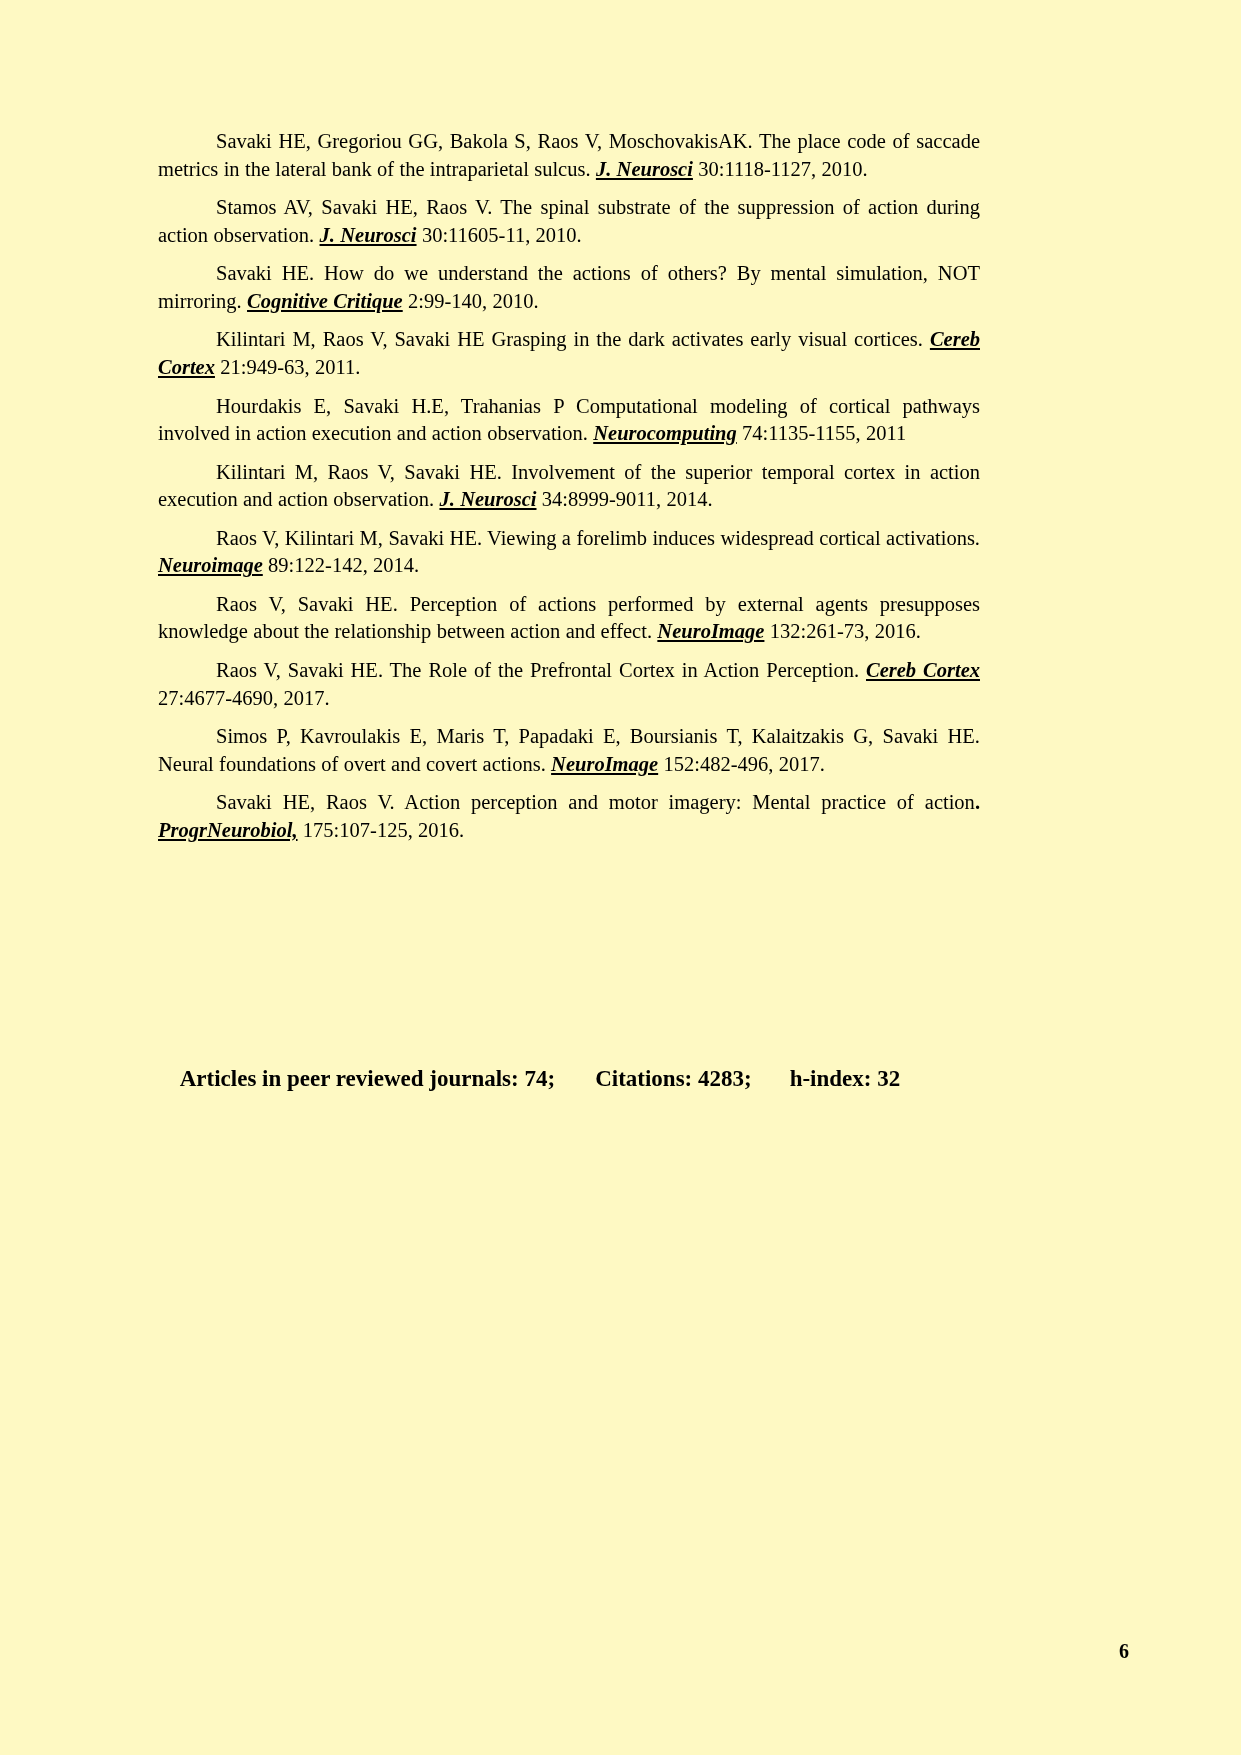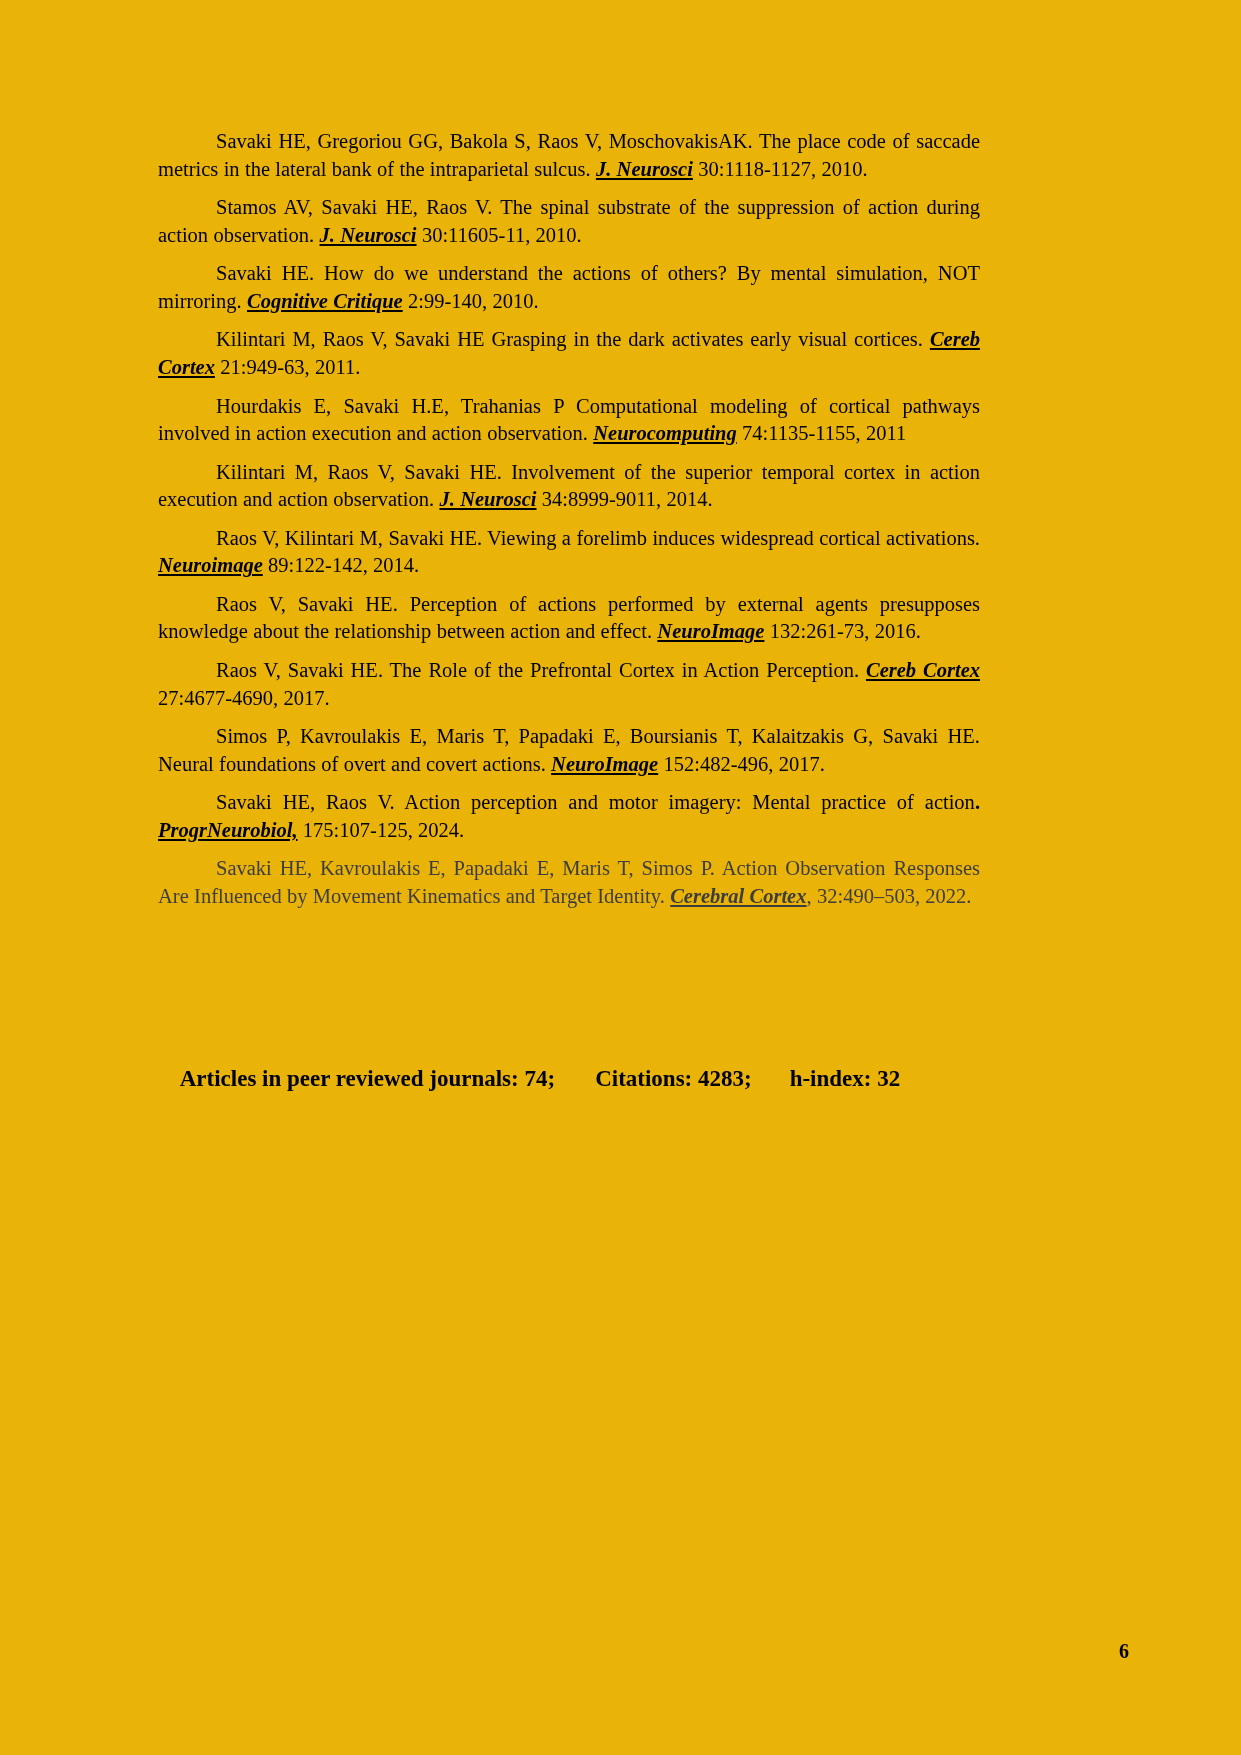--- a/index.html
+++ b/index.html
@@ -10,21 +10,21 @@
   }
   body {
     font-family: "Liberation Serif", "DejaVu Serif", serif;
     color: #000000;
   }
   .page {
     position: relative;
     width: 1241px;
     height: 1755px;
     margin: 0 auto;
-    background: #eab308;
+    background: #fef9c3;
     box-sizing: border-box;
     overflow: hidden;
   }
   .content {
     position: absolute;
     left: 158px;
     top: 128px;
     width: 822px;
   }
   .ref {
@@ -89,22 +89,21 @@
       <p class="ref"><span>Savaki HE, Gregoriou GG, Bakola S, Raos V, MoschovakisAK. The place code of saccade metrics in the lateral bank of the intraparietal sulcus. </span><span class="jrnl u">J. Neurosci</span><span> 30:1118-1127, 2010.</span></p>
       <p class="ref"><span>Stamos AV, Savaki HE, Raos V. The spinal substrate of the suppression of action during action observation. </span><span class="jrnl u">J. Neurosci</span><span> 30:11605-11, 2010.</span></p>
       <p class="ref"><span>Savaki HE. How do we understand the actions of others? By mental simulation, NOT mirroring. </span><span class="jrnl u">Cognitive Critique</span><span> 2:99-140, 2010.</span></p>
       <p class="ref"><span>Kilintari M, Raos V, Savaki HE Grasping in the dark activates early visual cortices. </span><span class="jrnl u">Cereb Cortex</span><span> 21:949-63, 2011.</span></p>
       <p class="ref"><span>Hourdakis E, Savaki H.E, Trahanias P Computational modeling of cortical pathways involved in action execution and action observation. </span><span class="jrnl u">Neurocomputing</span><span> 74:1135-1155, 2011</span></p>
       <p class="ref"><span>Kilintari M, Raos V, Savaki HE. Involvement of the superior temporal cortex in action execution and action observation. </span><span class="jrnl u">J. Neurosci</span><span> 34:8999-9011, 2014.</span></p>
       <p class="ref"><span>Raos V, Kilintari M, Savaki HE. Viewing a forelimb induces widespread cortical activations. </span><span class="jrnl u">Neuroimage</span><span> 89:122-142, 2014.</span></p>
       <p class="ref"><span>Raos V, Savaki HE. Perception of actions performed by external agents presupposes knowledge about the relationship between action and effect. </span><span class="jrnl u">NeuroImage</span><span> 132:261-73, 2016.</span></p>
       <p class="ref"><span>Raos V, Savaki HE. The Role of the Prefrontal Cortex in Action Perception. </span><span class="jrnl u">Cereb Cortex</span><span> 27:4677-4690, 2017.</span></p>
       <p class="ref"><span>Simos P, Kavroulakis E, Maris T, Papadaki E, Boursianis T, Kalaitzakis G, Savaki HE. Neural foundations of overt and covert actions. </span><span class="jrnl u">NeuroImage</span><span> 152:482-496, 2017.</span></p>
-      <p class="ref"><span>Savaki HE, Raos V. Action perception and motor imagery: Mental practice of action</span><span style="font-weight: bold;">. </span><span class="jrnl u">ProgrNeurobiol,</span><span> 175:107-125, 2024.</span></p>
-      <p class="ref last-entry"><span>Savaki HE, Kavroulakis E, Papadaki E, Maris T, Simos P. Action Observation Responses Are Influenced by Movement Kinematics and Target Identity. </span><span class="jrnl u">Cerebral Cortex</span><span>, 32:490–503, 2022.</span></p>
+      <p class="ref"><span>Savaki HE, Raos V. Action perception and motor imagery: Mental practice of action</span><span style="font-weight: bold;">. </span><span class="jrnl u">ProgrNeurobiol,</span><span> 175:107-125, 2016.</span></p>
     </div>
 
   <div class="summary">
     <span>Articles in peer reviewed journals: 74;</span><span class="gap"></span><span>Citations: 4283;</span><span class="gap-wide"></span><span>h-index: 32</span>
   </div>
 
   <div class="page-number">6</div>
 
 </div>
 

